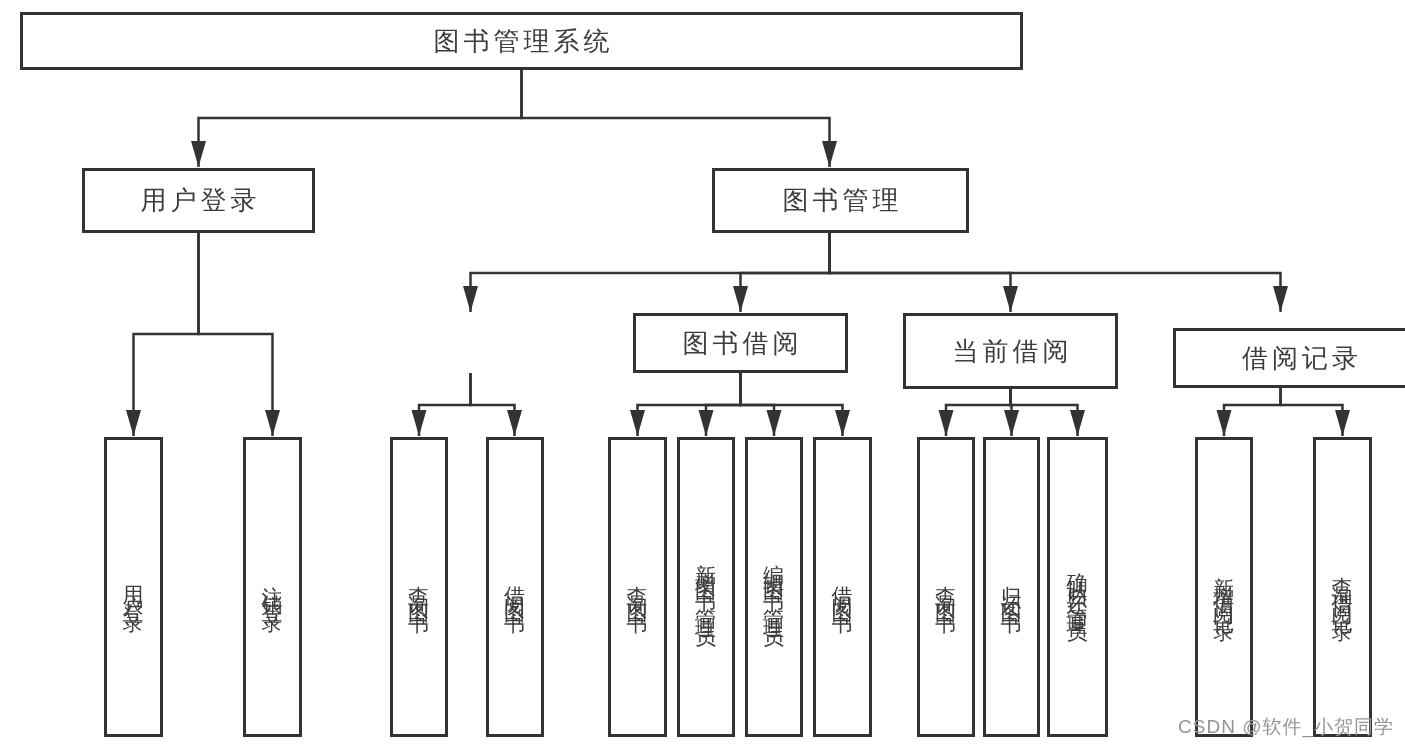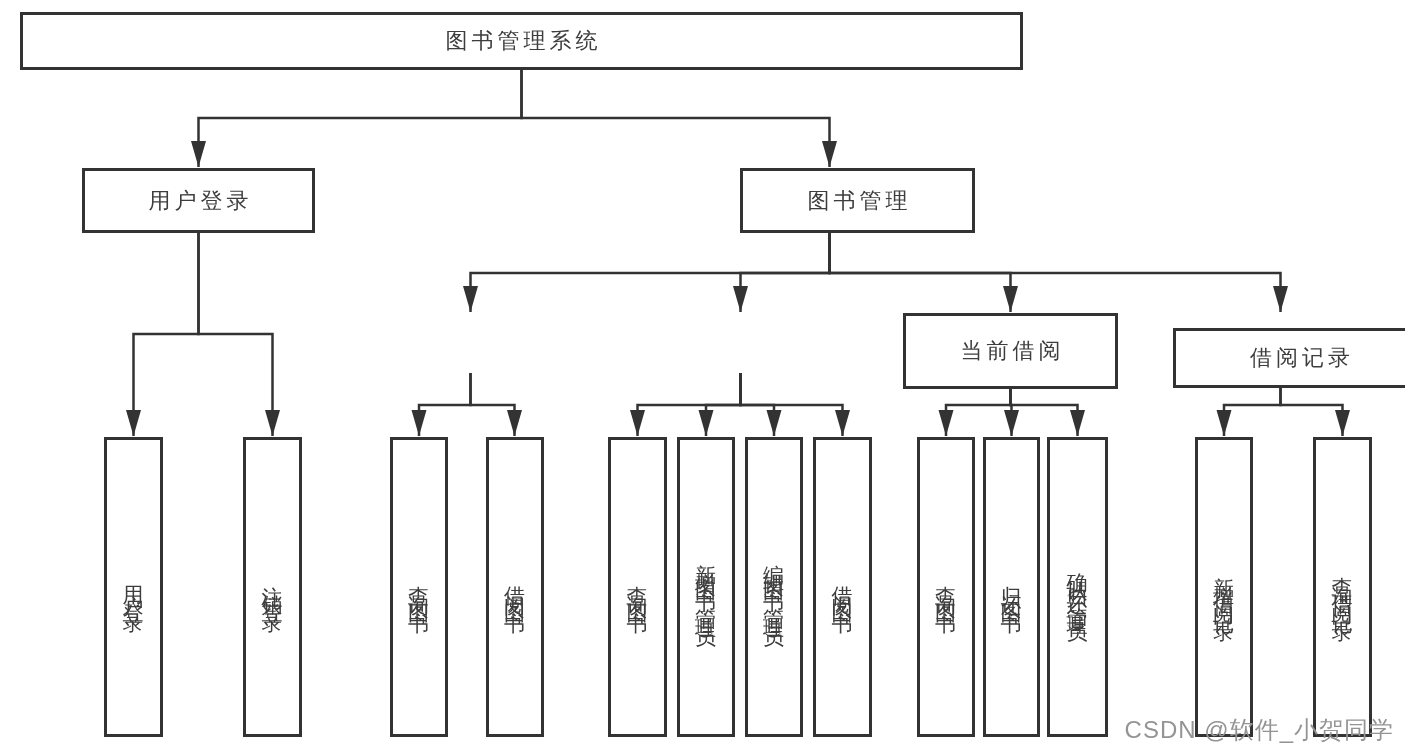--- a/index.html
+++ b/index.html
@@ -21,39 +21,39 @@
     position: absolute;
     box-sizing: border-box;
     border: 3px solid #333333;
     background: #ffffff;
     display: flex;
     align-items: center;
     justify-content: center;
     color: #3d3d3d;
   }
   .node.h {
-    font-size: 22px;
+    font-size: 26px;
     letter-spacing: 4px;
     white-space: nowrap;
     text-indent: 4px; 
   }
   .node.v .vtext {
     writing-mode: vertical-rl;
     text-orientation: mixed;
     font-size: 21px;
     line-height: 1;
     letter-spacing: 9px;
     color: #3d3d3d;
     white-space: nowrap;
   }
   .watermark {
     position: absolute;
     right: 11px;
     top: 714px;
-    font-size: 24px;
+    font-size: 19px;
     color: #949494;
     letter-spacing: 1px;
     white-space: nowrap;
     z-index: 10;
   }
 </style>
 </head>
 <body>
 
 <div class="stage">
@@ -88,22 +88,23 @@
     <path d="M1010.5 373 V405 H1011.5 V436" marker-end="url(#arrow)"></path>
     <path d="M1010.5 373 V405 H1077.5 V436" marker-end="url(#arrow)"></path>
 
     <path d="M1280.5 373 V405 H1224 V436" marker-end="url(#arrow)"></path>
     <path d="M1280.5 373 V405 H1342.5 V436" marker-end="url(#arrow)"></path>
   </svg>
 
   <div class="node h" style="left:20px; top:12px; width:1003px; height:58px;">图书管理系统</div>
 
   <div class="node h" style="left:82px; top:168px; width:233px; height:65px;">用户登录</div>
-  <div class="node h" style="left:712px; top:168px; width:235px; height:65px;margin-left:28px;">图书管理</div>
+  <div class="node h" style="left:712px; top:168px; width:257px; height:65px;">图书管理</div>
 
+  <div class="node h" style="left:633px; top:313px; width:215px; height:60px;">图书借阅</div>
   <div class="node h" style="left:903px; top:313px; width:215px; height:76px;">当前借阅</div>
   <div class="node h" style="left:1173px; top:328px; width:254px; height:60px;">借阅记录</div>
 
   <div class="node v" style="left:104px; top:437px; width:59px; height:300px;">
     <span class="vtext">用户登录</span>
   </div>
   <div class="node v" style="left:243px; top:437px; width:59px; height:300px;">
     <span class="vtext">注销登录</span>
   </div>
 

